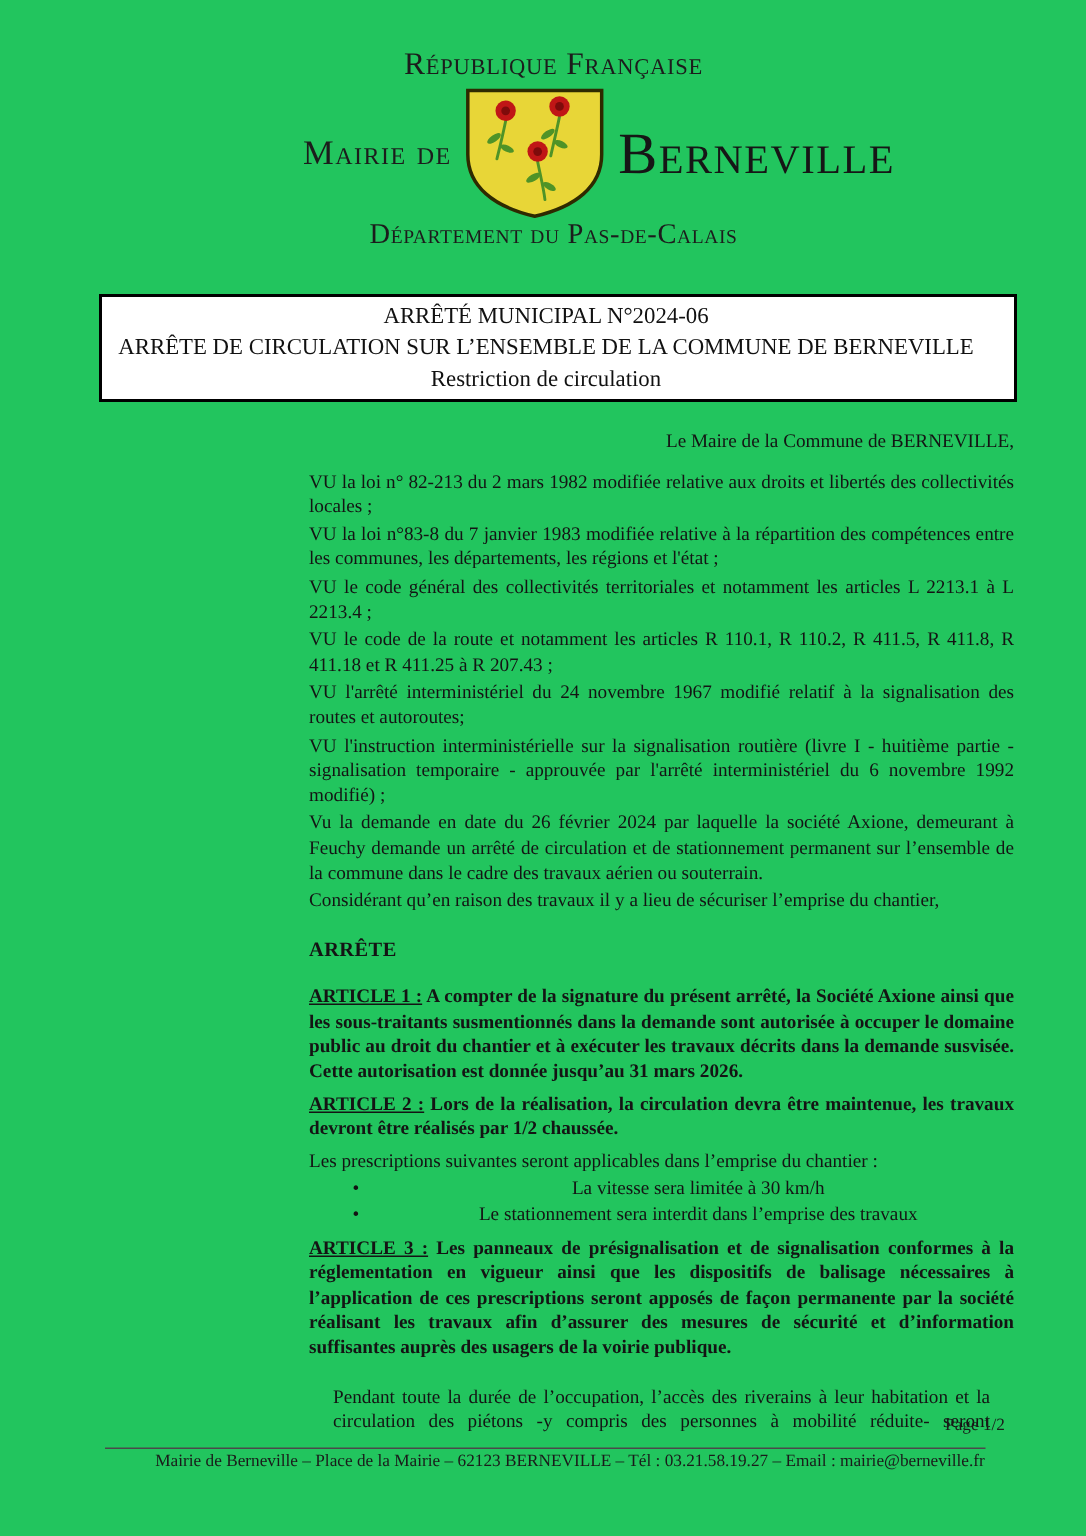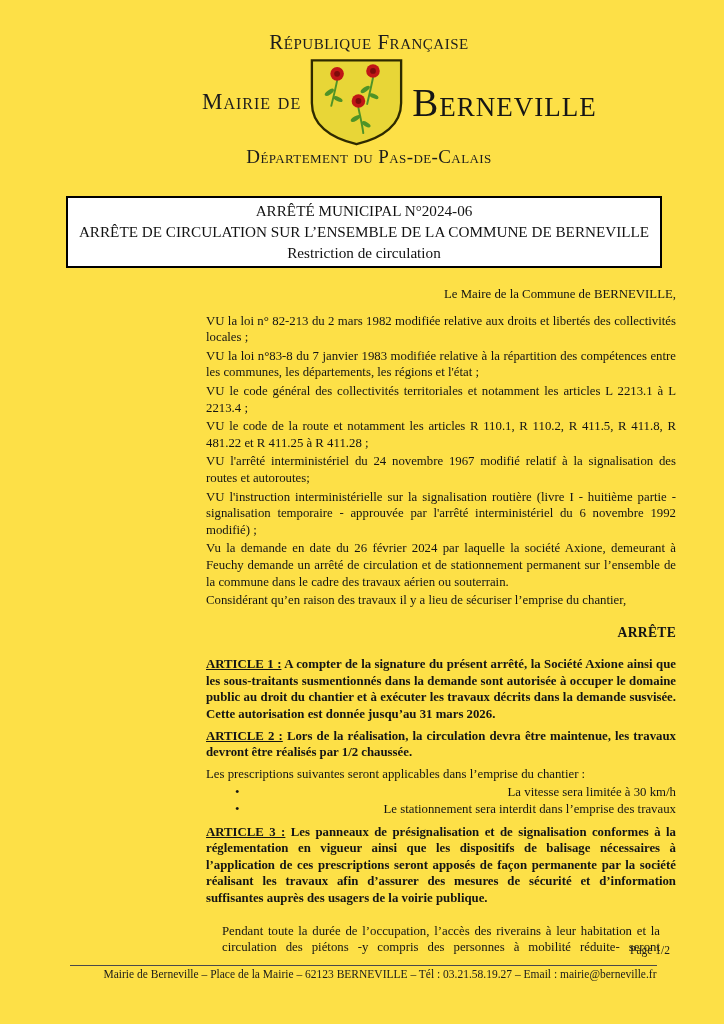--- a/index.html
+++ b/index.html
@@ -1,21 +1,21 @@
 <!DOCTYPE html>
 <html><head>
 <meta charset="utf-8">
 <style>
   html,body{margin:0;padding:0;}
   body{
     width:724px;height:1024px;background:#ffffff;
     font-family:"Liberation Serif","DejaVu Serif",serif;
     color:#111;position:relative;overflow:hidden;
   }
-  .page{position:absolute;inset:0;background:#fde047;}
+  .page{position:absolute;inset:0;background:#22c55e;}
 
   
   .republic{
     position:absolute;top:30px;left:14px;right:0;text-align:center;
     font-variant:small-caps;font-size:21px;letter-spacing:.5px;color:#1c1c1c;
   }
   .mairie-row{
     position:absolute;top:56px;left:202px;height:92px;
     display:flex;align-items:center;gap:7px;white-space:nowrap;
   }
@@ -24,40 +24,40 @@
   .coat{width:97px;height:90px;flex:0 0 auto;}
   .departement{
     position:absolute;top:146px;left:14px;right:0;text-align:center;
     font-variant:small-caps;font-size:19px;letter-spacing:.4px;color:#1c1c1c;
   }
 
   
   .title-box{
     position:absolute;top:196px;left:66px;width:592px;
     border:2px solid #000;background:#fff;
-    text-align:center;font-size:15.2px;line-height:21px;padding:2px 0 3px 0;
+    text-align:center;font-size:15.2px;line-height:21px;padding:2px 16px 3px 0;
     color:#111;
   }
   .title-box div{white-space:nowrap;}
 
   
   .doc-body{
     position:absolute;top:286px;left:206px;width:470px;
     font-size:12.8px;line-height:16.6px;text-align:justify;color:#141414;
   }
   .doc-body p{margin:0 0 2px 0;}
   p.salutation{margin-bottom:10px;text-align:right;}
   .decision-heading{
-    text-align:right;font-weight:bold;font-size:13.6px;
+    text-align:left;font-weight:bold;font-size:13.6px;
     margin:16px 0 15px 0;letter-spacing:.3px;
   }
   p.article{margin:0 0 5px 0;font-weight:bold;}
   .art-label{text-decoration:underline;}
   p.presc-intro{margin:0 0 2px 0;text-align:left;}
-  ul.prescriptions{margin:0 0 6px 0;padding:0 0 0 49px;list-style:none;text-align:right;}
+  ul.prescriptions{margin:0 0 6px 0;padding:0 0 0 49px;list-style:none;text-align:center;}
   ul.prescriptions li{position:relative;line-height:16.6px;}
   ul.prescriptions li::before{content:"\2022";position:absolute;left:-20px;}
   p.continuation{text-align-last:justify;margin:16px;}
 
   
   .page-number{
     position:absolute;top:944px;right:54px;font-size:11.5px;color:#1a1a1a;
   }
   .footer-rule{
     position:absolute;top:965px;left:70px;width:587px;height:0;
@@ -116,21 +116,21 @@
     <div>ARRÊTE DE CIRCULATION SUR L’ENSEMBLE DE LA COMMUNE DE BERNEVILLE</div>
     <div>Restriction de circulation</div>
   </div>
 
   <div class="doc-body">
     <p class="salutation">Le Maire de la Commune de BERNEVILLE,</p>
 
     <p>VU la loi n° 82-213 du 2 mars 1982 modifiée relative aux droits et libertés des collectivités locales ;</p>
     <p>VU la loi n°83-8 du 7 janvier 1983 modifiée relative à la répartition des compétences entre les communes, les départements, les régions et l'état ;</p>
     <p>VU le code général des collectivités territoriales et notamment les articles L 2213.1 à L 2213.4 ;</p>
-    <p>VU le code de la route et notamment les articles R 110.1, R 110.2, R 411.5, R 411.8, R 481.22 et R 411.25 à R 411.28 ;</p>
+    <p>VU le code de la route et notamment les articles R 110.1, R 110.2, R 411.5, R 411.8, R 411.18 et R 411.25 à R 207.43 ;</p>
     <p>VU l'arrêté interministériel du 24 novembre 1967 modifié relatif à la signalisation des routes et autoroutes;</p>
     <p>VU l'instruction interministérielle sur la signalisation routière (livre I - huitième partie - signalisation temporaire - approuvée par l'arrêté interministériel du 6 novembre 1992 modifié) ;</p>
     <p>Vu la demande en date du 26 février 2024 par laquelle la société Axione, demeurant à Feuchy demande un arrêté de circulation et de stationnement permanent sur l’ensemble de la commune dans le cadre des travaux aérien ou souterrain.</p>
     <p>Considérant qu’en raison des travaux il y a lieu de sécuriser l’emprise du chantier,</p>
 
     <div class="decision-heading">ARRÊTE</div>
 
     <p class="article"><span class="art-label">ARTICLE 1 :</span> <span>A compter de la signature du présent arrêté, la Société Axione ainsi que les sous-traitants susmentionnés dans la demande sont autorisée à occuper le domaine public au droit du chantier et à exécuter les travaux décrits dans la demande susvisée. Cette autorisation est donnée jusqu’au 31 mars 2026.</span></p>
 
     <p class="article"><span class="art-label">ARTICLE 2 :</span> <span>Lors de la réalisation, la circulation devra être maintenue, les travaux devront être réalisés par 1/2 chaussée.</span></p>

